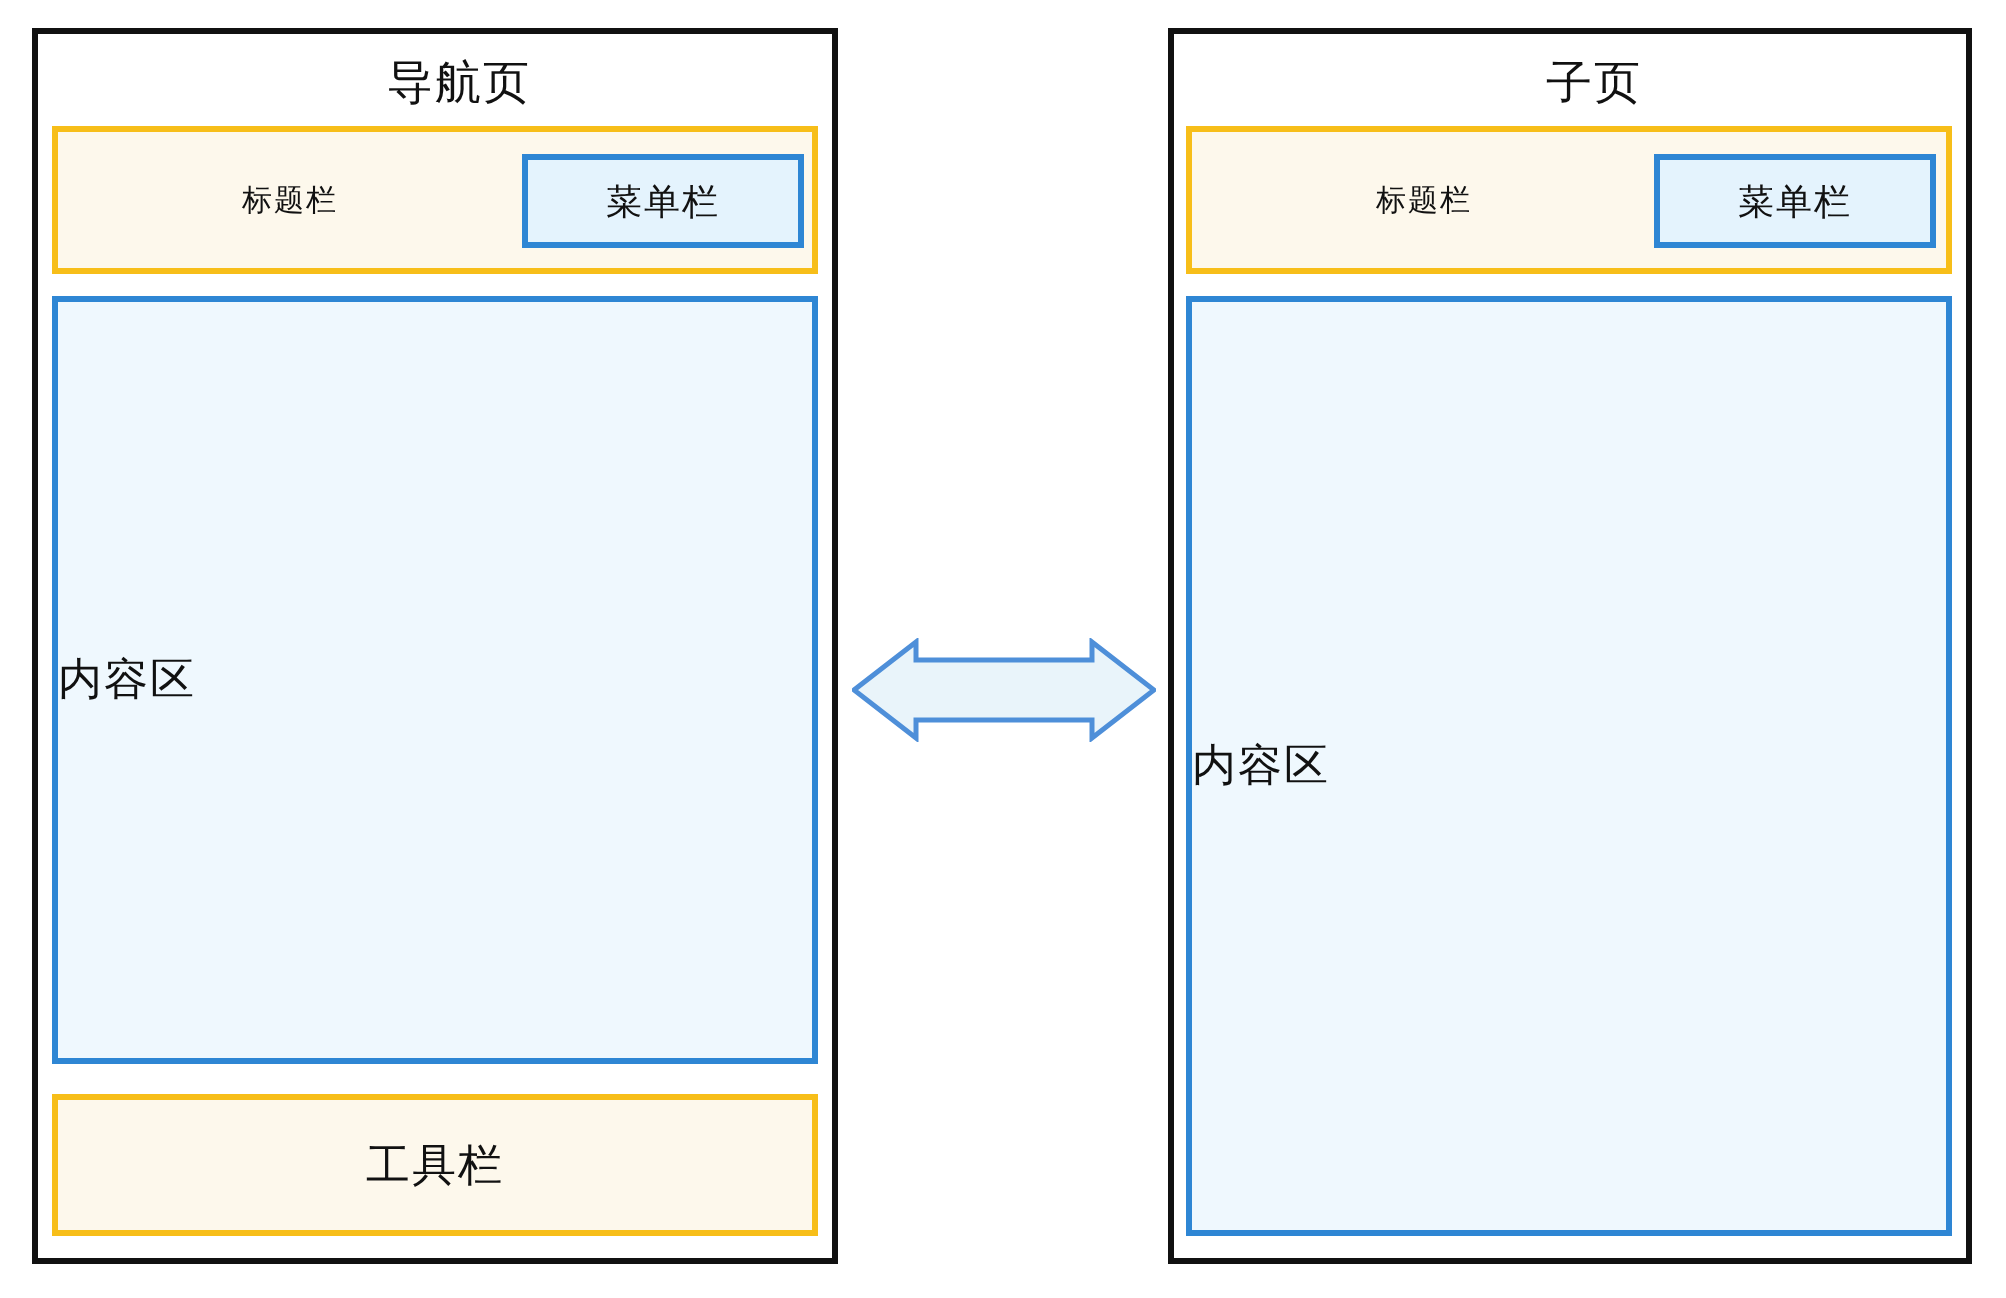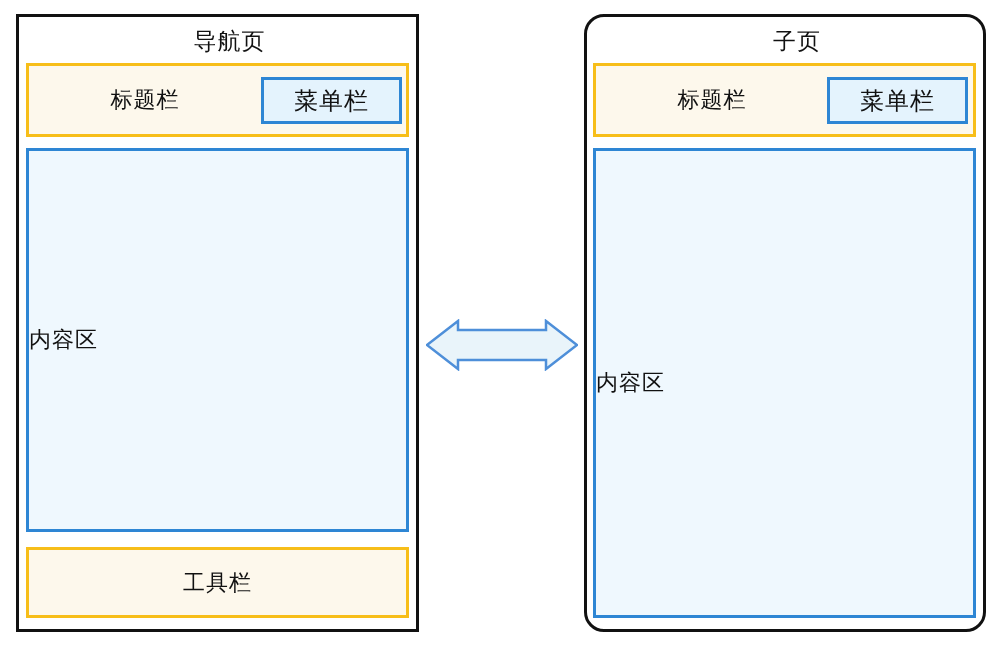--- a/index.html
+++ b/index.html
@@ -27,21 +27,21 @@
     overflow:hidden;
   }
   .panel{
     position:absolute;
     top:14px;
     height:618px;
     border:3px solid var(--panel-border);
     background:#ffffff;
   }
   .panel.left{left:16px;width:403px;}
-  .panel.right{left:584px;width:402px;border-radius:20px;}
+  .panel.right{left:584px;width:402px;}
   .panel-title{
     position:absolute;
     top:9px;
     left:0;
     width:100%;
     text-align:center;
     font-size:23px;
     letter-spacing:1px;
     padding-left:24px;
   }
@@ -51,31 +51,31 @@
     background:var(--bar-fill);
   }
   .title-bar{top:46px;width:383px;height:74px;}
   .panel.left  .title-bar{left:7px;}
   .panel.right .title-bar{left:6px;}
   .title-bar-label{
     position:absolute;
     left:0;top:0;
     width:232px;height:68px;
     display:flex;align-items:center;justify-content:center;
-    font-size:22px;
+    font-size:15px;
     letter-spacing:1px;
   }
   .menu-bar{
     position:absolute;
     top:11px;
     width:141px;height:47px;
     border:3px solid var(--blue-border);
     background:var(--menu-fill);
     display:flex;align-items:center;justify-content:center;
-    font-size:24px;
+    font-size:18px;
     letter-spacing:1px;
   }
   .panel.left  .menu-bar{left:232px;}
   .panel.right .menu-bar{left:231px;}
   .content-area{
     position:absolute;
     top:131px;
     width:383px;
     border:3px solid var(--blue-border);
     background:var(--content-fill);

